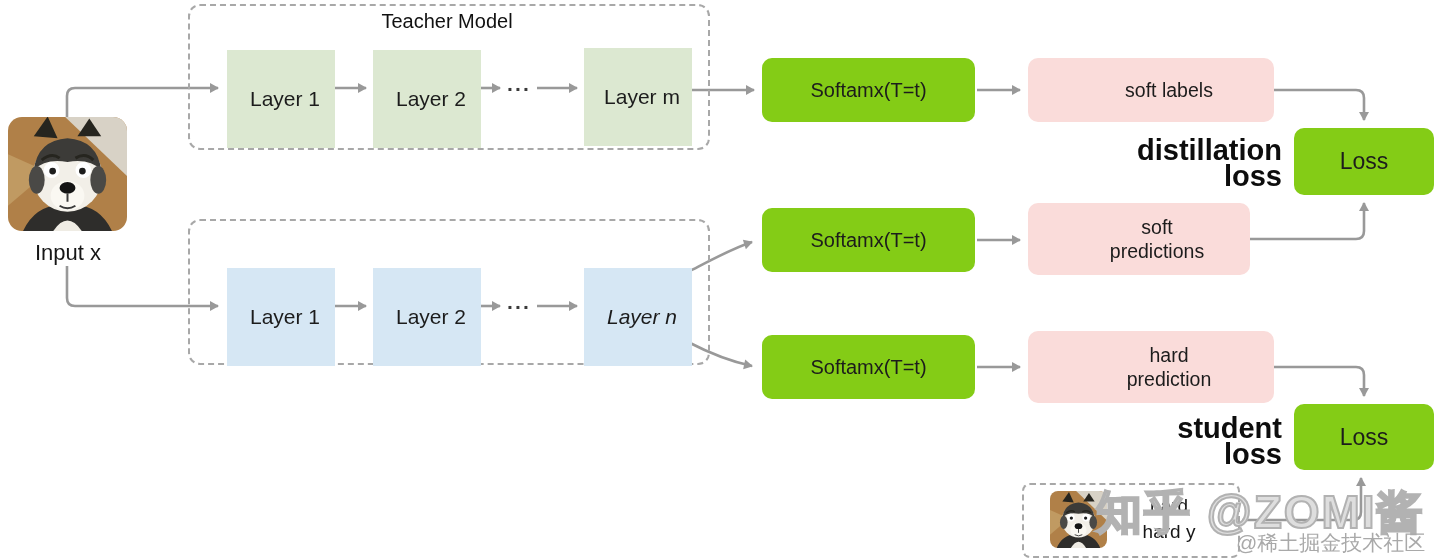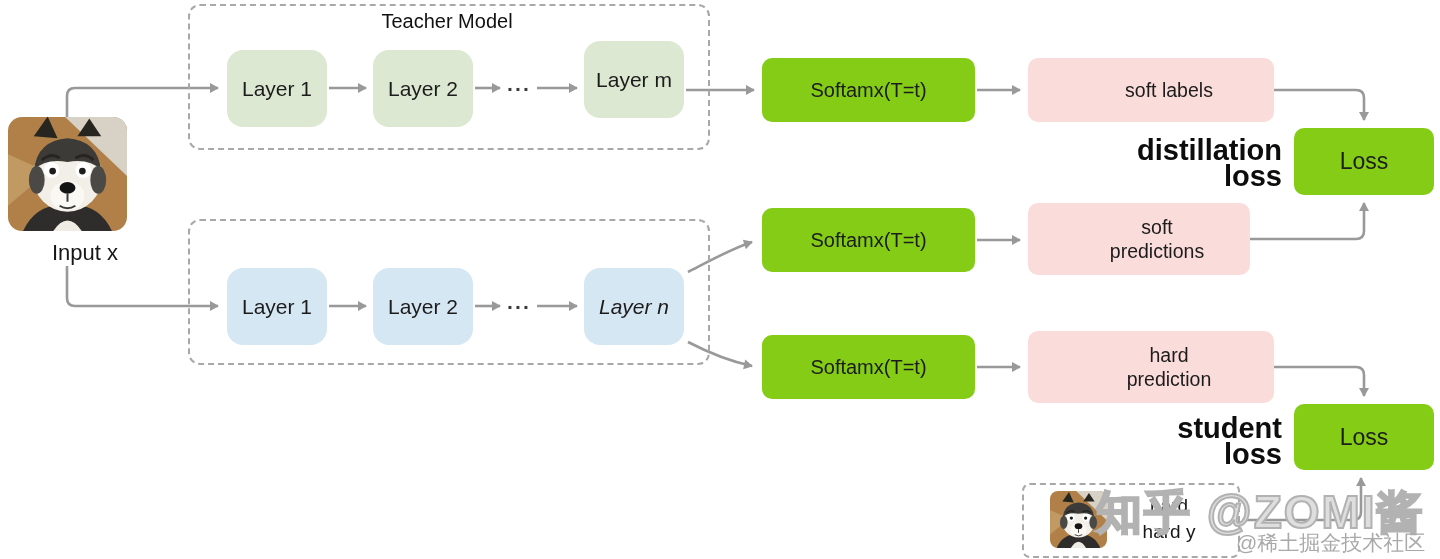--- a/index.html
+++ b/index.html
@@ -7,22 +7,22 @@
     position:relative;width:1440px;height:559px;background:#ffffff;overflow:hidden;
     font-family:"Liberation Sans", sans-serif;color:#1c1c1c;
   }
   .dashed-box{
     position:absolute;border:2px dashed #a8a8a8;border-radius:12px;background:transparent;
   }
   .group-title{
     position:absolute;text-align:center;font-weight:normal;font-size:20px;color:#111;
   }
   .layer{
-    position:absolute;width:100px;height:77px;border-radius:16px;
-    display:flex;align-items:center;justify-content:center;font-size:21px;
+    position:absolute;width:100px;height:98px;border-radius:0;
+    display:flex;align-items:center;justify-content:center;font-size:21px;padding-left:8px;
   }
   .layer.green{background:#dce8d1;}
   .layer.blue{background:#d6e7f4;}
   .dots{
     position:absolute;width:40px;height:77px;display:flex;align-items:center;justify-content:center;
     font-size:21px;font-weight:bold;color:#3a3a3a;letter-spacing:1px;
   }
   .graybox{
     position:absolute;background:#84cc16;border-radius:10px;
     display:flex;align-items:center;justify-content:center;font-size:20px;
@@ -114,28 +114,28 @@
 
       <path d="M977,367 L1020,367" marker-end="url(#ah)"></path>
       <path d="M1240,367 L1356,367 Q1364,367 1364,375 L1364,396" marker-end="url(#ah)"></path>
       <path d="M1242,520 L1353,520 Q1361,520 1361,512 L1361,478" marker-end="url(#ah)"></path>
     </g>
   </svg>
 
   <svg class="input-photo node" style="left:8px;top:117px;width:119px;height:114px;" viewBox="0 0 120 120" preserveAspectRatio="xMidYMid slice">
       <use href="#husky"></use>
     </svg>
-  <div class="input-label node" style="left:0px;top:240px;width:136px;padding-left:17px;">Input x</div>
+  <div class="input-label node" style="left:0px;top:240px;width:136px;">Input x</div>
 
   <div class="dashed-box node" style="left:188px;top:4px;width:518px;height:142px;"></div>
   <div class="group-title node" style="left:188px;top:10px;width:518px;">Teacher Model</div>
   <div class="layer green node" style="left:227px;top:50px;">Layer 1</div>
   <div class="layer green node" style="left:373px;top:50px;">Layer 2</div>
   <div class="dots node" style="left:499px;top:50px;">···</div>
-  <div class="layer green node" style="left:584px;top:41px;">Layer m</div>
+  <div class="layer green node" style="left:584px;top:48px;">Layer m</div>
 
   <div class="dashed-box node" style="left:188px;top:219px;width:518px;height:142px;"></div>
   <div class="layer blue node" style="left:227px;top:268px;">Layer 1</div>
   <div class="layer blue node" style="left:373px;top:268px;">Layer 2</div>
   <div class="dots node" style="left:499px;top:268px;">···</div>
   <div class="layer blue node" style="left:584px;top:268px;font-style:italic;">Layer n</div>
 
   <div class="graybox node" style="left:762px;top:58px;width:213px;height:64px;">Softamx(T=t)</div>
   <div class="graybox node" style="left:762px;top:208px;width:213px;height:64px;">Softamx(T=t)</div>
   <div class="graybox node" style="left:762px;top:335px;width:213px;height:64px;">Softamx(T=t)</div>

